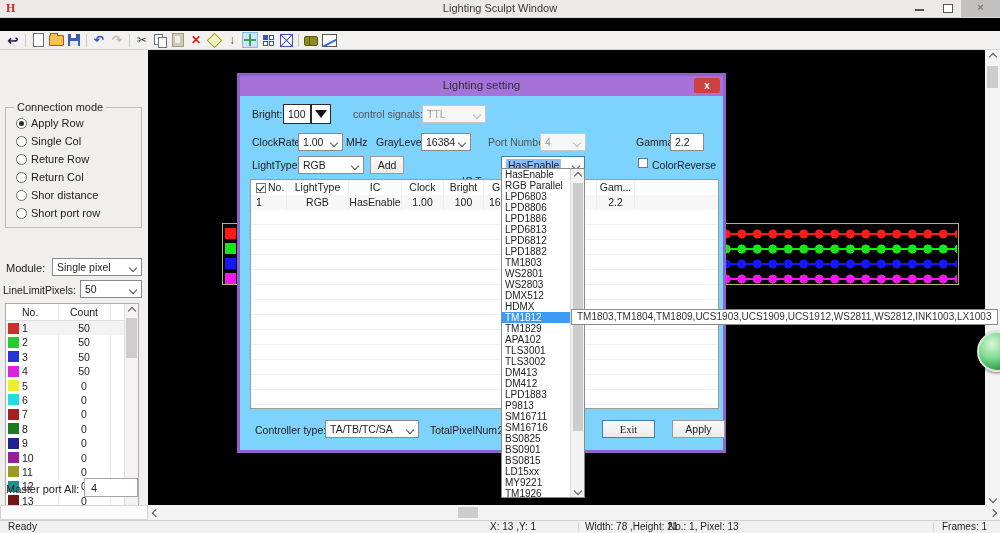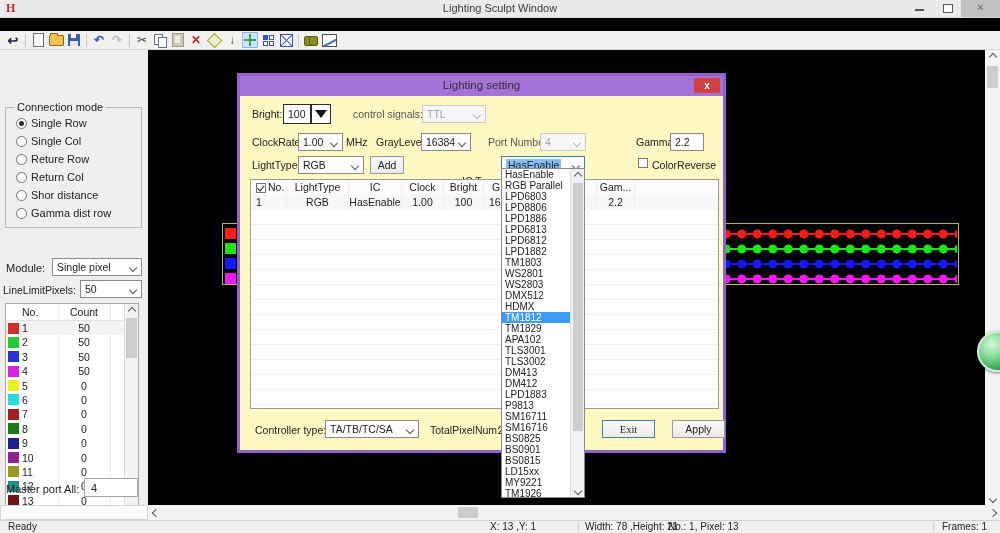--- a/index.html
+++ b/index.html
@@ -96,21 +96,21 @@
   .vthumb{position:absolute;left:2px;top:16px;width:11px;height:22px;background:#cdcdcd;}
   .corner-box{position:absolute;left:0;top:505px;width:148px;height:15px;background:#fbfbfb;border:1px solid #d5d5d5;box-sizing:border-box;}
   .hscroll{position:absolute;left:148px;top:505px;width:852px;height:15px;background:#f3f3f3;}
   .hthumb{position:absolute;left:310px;top:2px;width:20px;height:11px;background:#cdcdcd;}
   .hs-btn{position:absolute;top:0;width:15px;height:15px;display:flex;align-items:center;justify-content:center;}
   .statusbar{position:absolute;left:0;top:520px;width:1000px;height:13px;background:#f2f1ef;border-top:1px solid #cfcfcf;
              font-size:10px;line-height:12px;color:#222;}
   .st{position:absolute;top:0;white-space:nowrap;}
   .st-sep{position:absolute;top:1px;width:1px;height:10px;background:#d2d2d2;}
   
-  .dialog{position:absolute;left:237px;top:73px;width:489px;height:380px;background:#fef9c3;border:3px solid #9460cc;box-sizing:border-box;z-index:20;}
+  .dialog{position:absolute;left:237px;top:73px;width:489px;height:380px;background:#7dd3fc;border:3px solid #9460cc;box-sizing:border-box;z-index:20;}
   .dlg-title{position:absolute;left:0;top:0;right:0;height:20px;background:#a572d8;}
   .dlg-title-text{position:absolute;left:0;right:0;top:3px;text-align:center;font-size:11.5px;color:#343038;}
   .dlg-close{position:absolute;right:3px;top:2px;width:26px;height:15px;background:#cf4141;border-radius:2px;
              color:#fff;font-size:10px;font-weight:bold;text-align:center;line-height:15px;}
   .bigdrop{position:absolute;background:#fff;border:1.5px solid #2a2a2a;box-sizing:border-box;display:flex;align-items:center;justify-content:center;}
   .tri{width:0;height:0;border-left:6px solid transparent;border-right:6px solid transparent;border-top:8px solid #111;}
   .field{position:absolute;background:#fff;border:1px solid #8a8a8a;box-sizing:border-box;font-size:10.5px;display:flex;align-items:center;padding-left:4px;}
   .cmb.open{border-color:#3c7fb1;}
   .hl{background:#8abdf5;padding:0 2px;}
   .cb{width:10px;height:10px;border:1px solid #777;background:#fff;display:inline-block;position:relative;box-sizing:border-box;flex:none;}
@@ -240,21 +240,21 @@
       </div>
   </div>
 
   <div class="leftpanel">
     <div class="groupbox">
       <span class="gb-legend">Connection mode</span>
       <div style="position:absolute;left:0;top:8px;right:0;bottom:0;">
 
           <div class="radio-row" style="position:relative;left:10px;margin-bottom:4px;">
             <span class="radio on"></span>
-            <span class="radio-label">Single Row</span>
+            <span class="radio-label">Apply Row</span>
           </div>
 
           <div class="radio-row" style="position:relative;left:10px;margin-bottom:4px;">
             <span class="radio"></span>
             <span class="radio-label">Single Col</span>
           </div>
 
           <div class="radio-row" style="position:relative;left:10px;margin-bottom:4px;">
             <span class="radio"></span>
             <span class="radio-label">Reture Row</span>
@@ -265,21 +265,21 @@
             <span class="radio-label">Return Col</span>
           </div>
 
           <div class="radio-row" style="position:relative;left:10px;margin-bottom:4px;">
             <span class="radio"></span>
             <span class="radio-label">Shor distance</span>
           </div>
 
           <div class="radio-row" style="position:relative;left:10px;margin-bottom:4px;">
             <span class="radio"></span>
-            <span class="radio-label">Gamma dist row</span>
+            <span class="radio-label">Short port row</span>
           </div>
 
       </div>
     </div>
     <span class="lbl" style="left:6px;top:212px;font-size:11px;">Module:</span>
     <div class="cmb" style="left:52px;top:208px;width:90px;height:18px;">
       <span>Single pixel</span>
       <span class="chev"></span>
     </div>
     <span class="lbl" style="left:3px;top:234px;font-size:10.5px;">LineLimitPixels:</span>
@@ -597,16 +597,17 @@
       <span class="sc-btn" style="top:0;">
           <span class="chev up"></span>
         </span>
       <span class="sc-thumb" style="top:14px;height:248px;left:1.5px;width:10px;"></span>
       <span class="sc-btn" style="bottom:0;">
           <span class="chev"></span>
         </span>
     </div>
   </div>
 
+  <div class="tooltip">TM1803,TM1804,TM1809,UCS1903,UCS1909,UCS1912,WS2811,WS2812,INK1003,LX1003</div>
 
   <div class="badge"></div>
 
 </div>
 
 </body></html>

